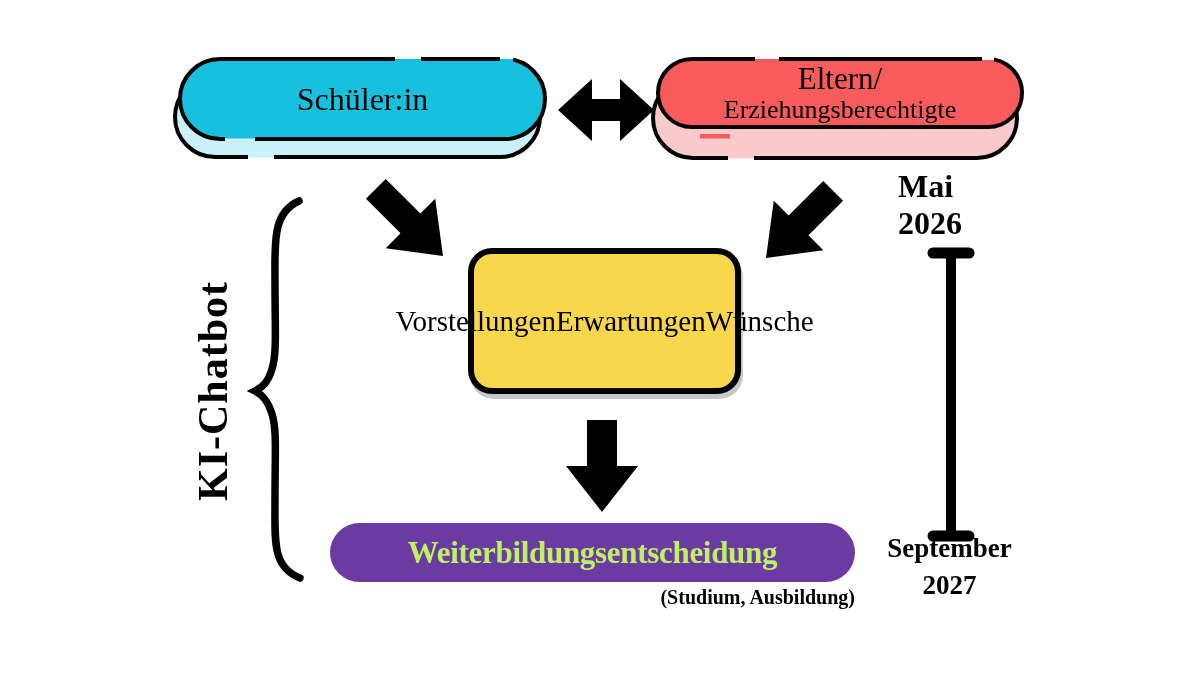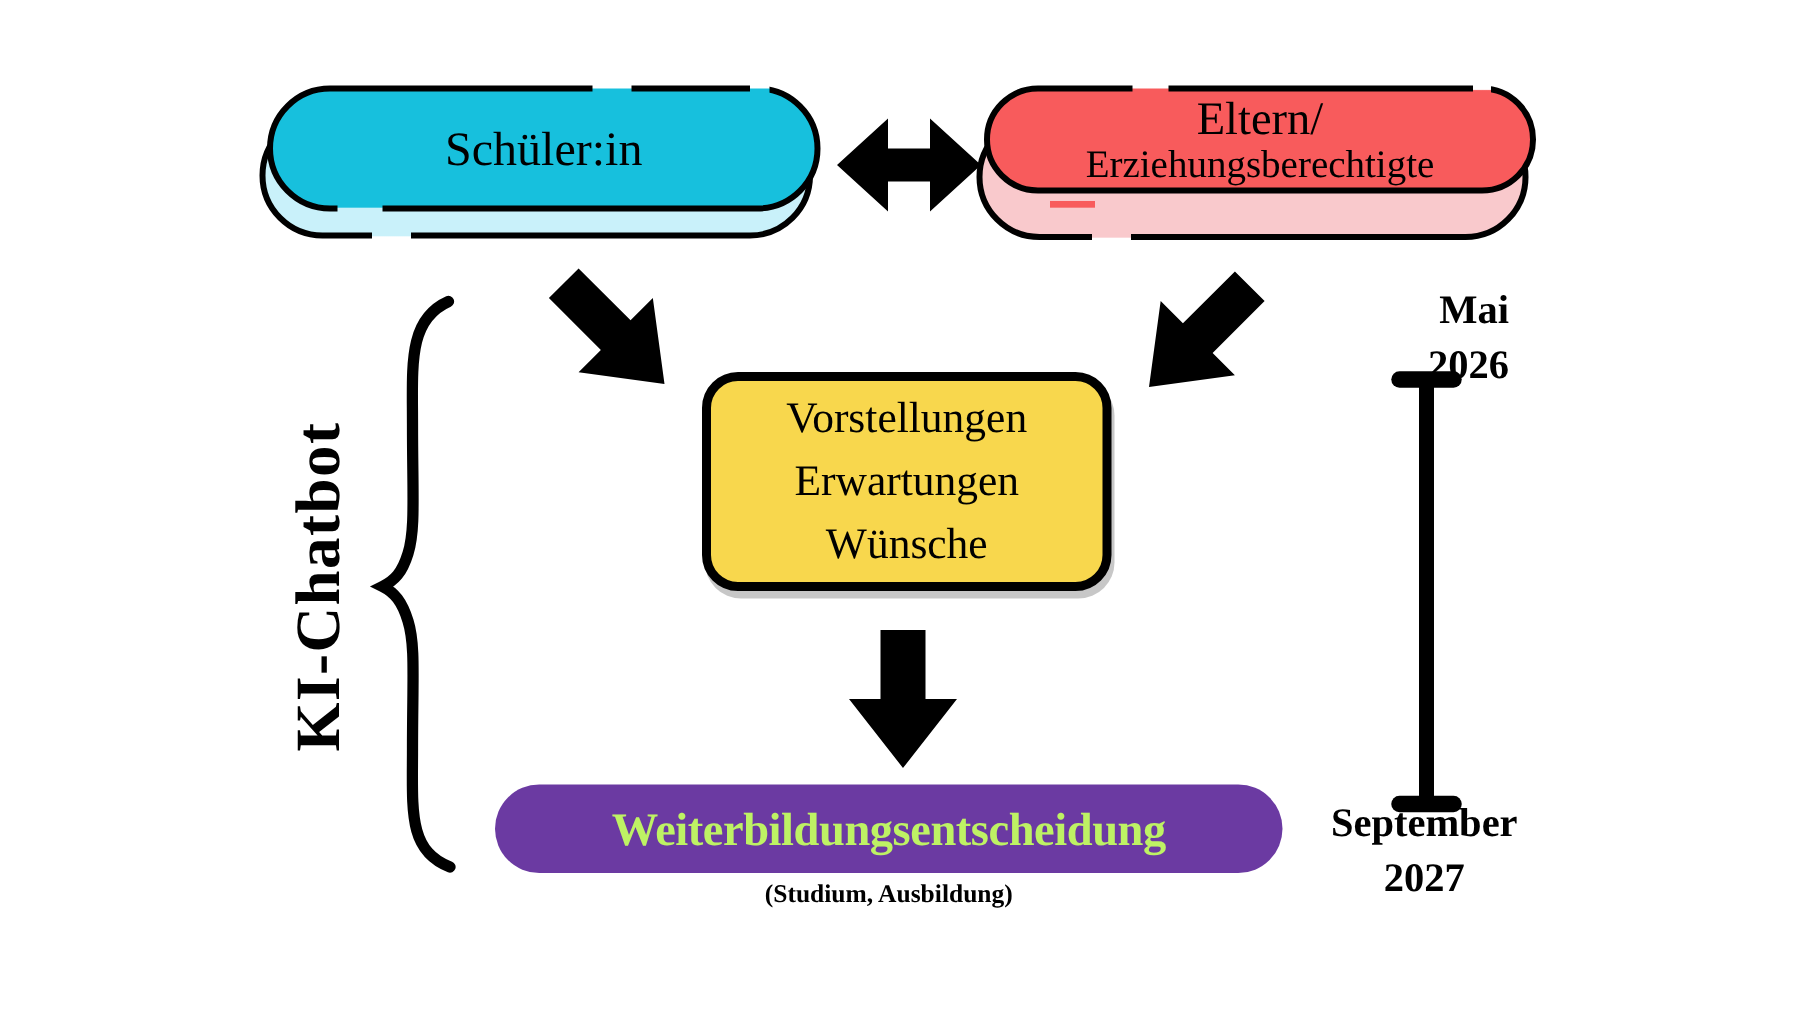--- a/index.html
+++ b/index.html
@@ -30,46 +30,46 @@
   .g-st-shd  { left:248px; top:153px; width:26px; height:9px; background:linear-gradient(180deg,#C9F1FA 45%,#fff 55%); }
   .g-pa-top1 { left:755px; top:55px; width:24px; height:8px; background:linear-gradient(180deg,#fff 45%,#F85B5C 55%); }
   .g-pa-top2 { left:982px; top:56px; width:12px; height:8px; background:linear-gradient(180deg,#fff 45%,#F85B5C 55%); }
   .g-pa-bot  { left:700px; top:134px; width:30px; height:9px; background:linear-gradient(180deg,#F85B5C 45%,#F9C9CC 55%); }
   .g-pa-shd  { left:728px; top:154px; width:26px; height:9px; background:linear-gradient(180deg,#F9C9CC 45%,#fff 55%); }
 
   
   .ideas-box {
     position:absolute; left:468px; top:248px; width:273px; height:146px;
     box-sizing:border-box; border:6px solid #000; border-radius:24px; background:#F8D74D;
-    display:flex; flex-direction:column; align-items:center; justify-content:center;
+    display:flex; flex-direction:row; align-items:center; justify-content:center;
     font-size:29px; line-height:42px; text-align:center; z-index:2;
     box-shadow:2px 5px 0 rgba(0,0,0,0.22);
   }
 
   
   .decision-pill {
     position:absolute; left:330px; top:523px; width:525px; height:59px;
     border-radius:30px; background:#6B3AA2; color:#bef264; z-index:2;
     display:flex; align-items:center; justify-content:center;
     font-size:31px; font-weight:bold; letter-spacing:-0.3px;
   }
   .decision-sub {
-    position:absolute; left:330px; top:586px; width:525px; text-align:center;
-    font-size:17px; font-weight:bold; z-index:2;
+    position:absolute; left:330px; top:586px; width:525px; text-align:right;
+    font-size:20px; font-weight:bold; z-index:2;
   }
 
   
   .brace-label {
     position:absolute; left:213px; top:391px; transform:translate(-50%,-50%) rotate(-90deg);
     font-size:42px; font-weight:bold; white-space:nowrap; letter-spacing:1px; z-index:2;
   }
 
   
-  .tl-start { position:absolute; left:898px; top:168px; width:108px; text-align:right;
-              font-size:27px; font-weight:bold; line-height:37px; z-index:2;margin-top:20px; }
+  .tl-start { position:absolute; left:898px; top:168px; width:108px; text-align:left;
+              font-size:32px; font-weight:bold; line-height:37px; z-index:2; }
   .tl-end   { position:absolute; left:872px; top:530px; width:155px; text-align:center;
               font-size:27px; font-weight:bold; line-height:37px; z-index:2; }
 </style>
 </head>
 <body>
 
 <div class="canvas">
 
   <svg class="shapes" viewBox="0 0 1200 674" xmlns="http://www.w3.org/2000/svg">
 

